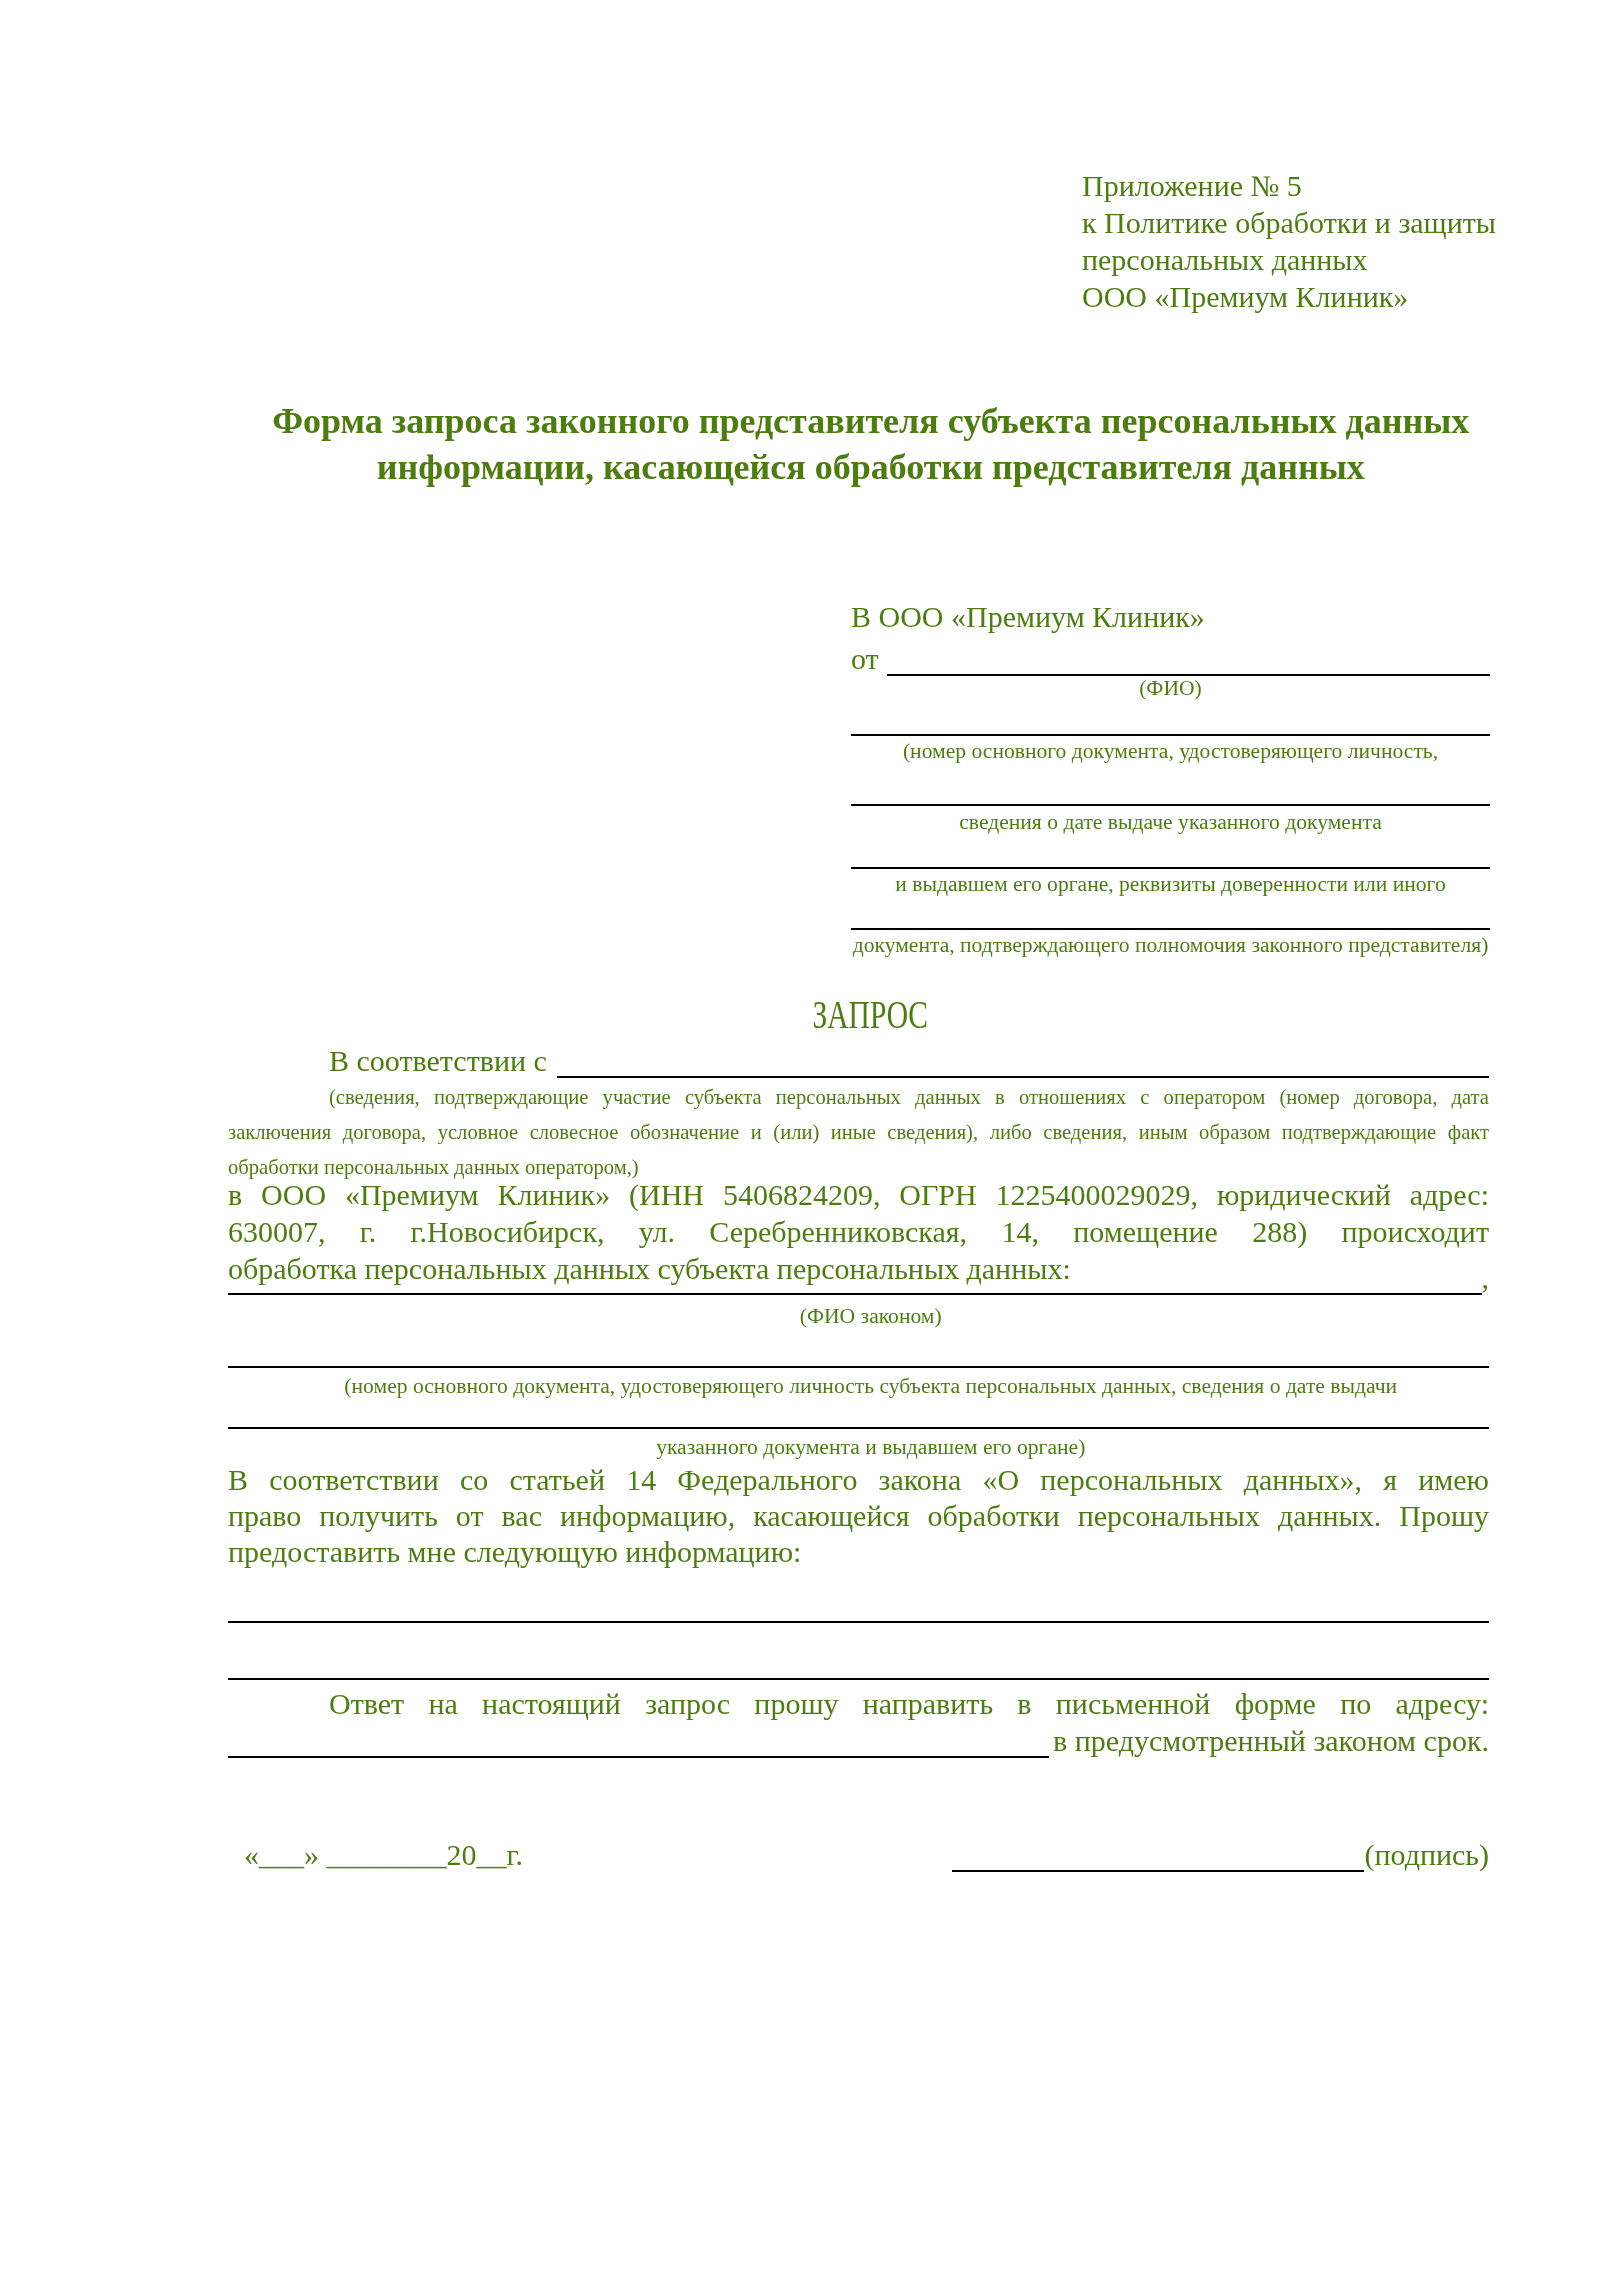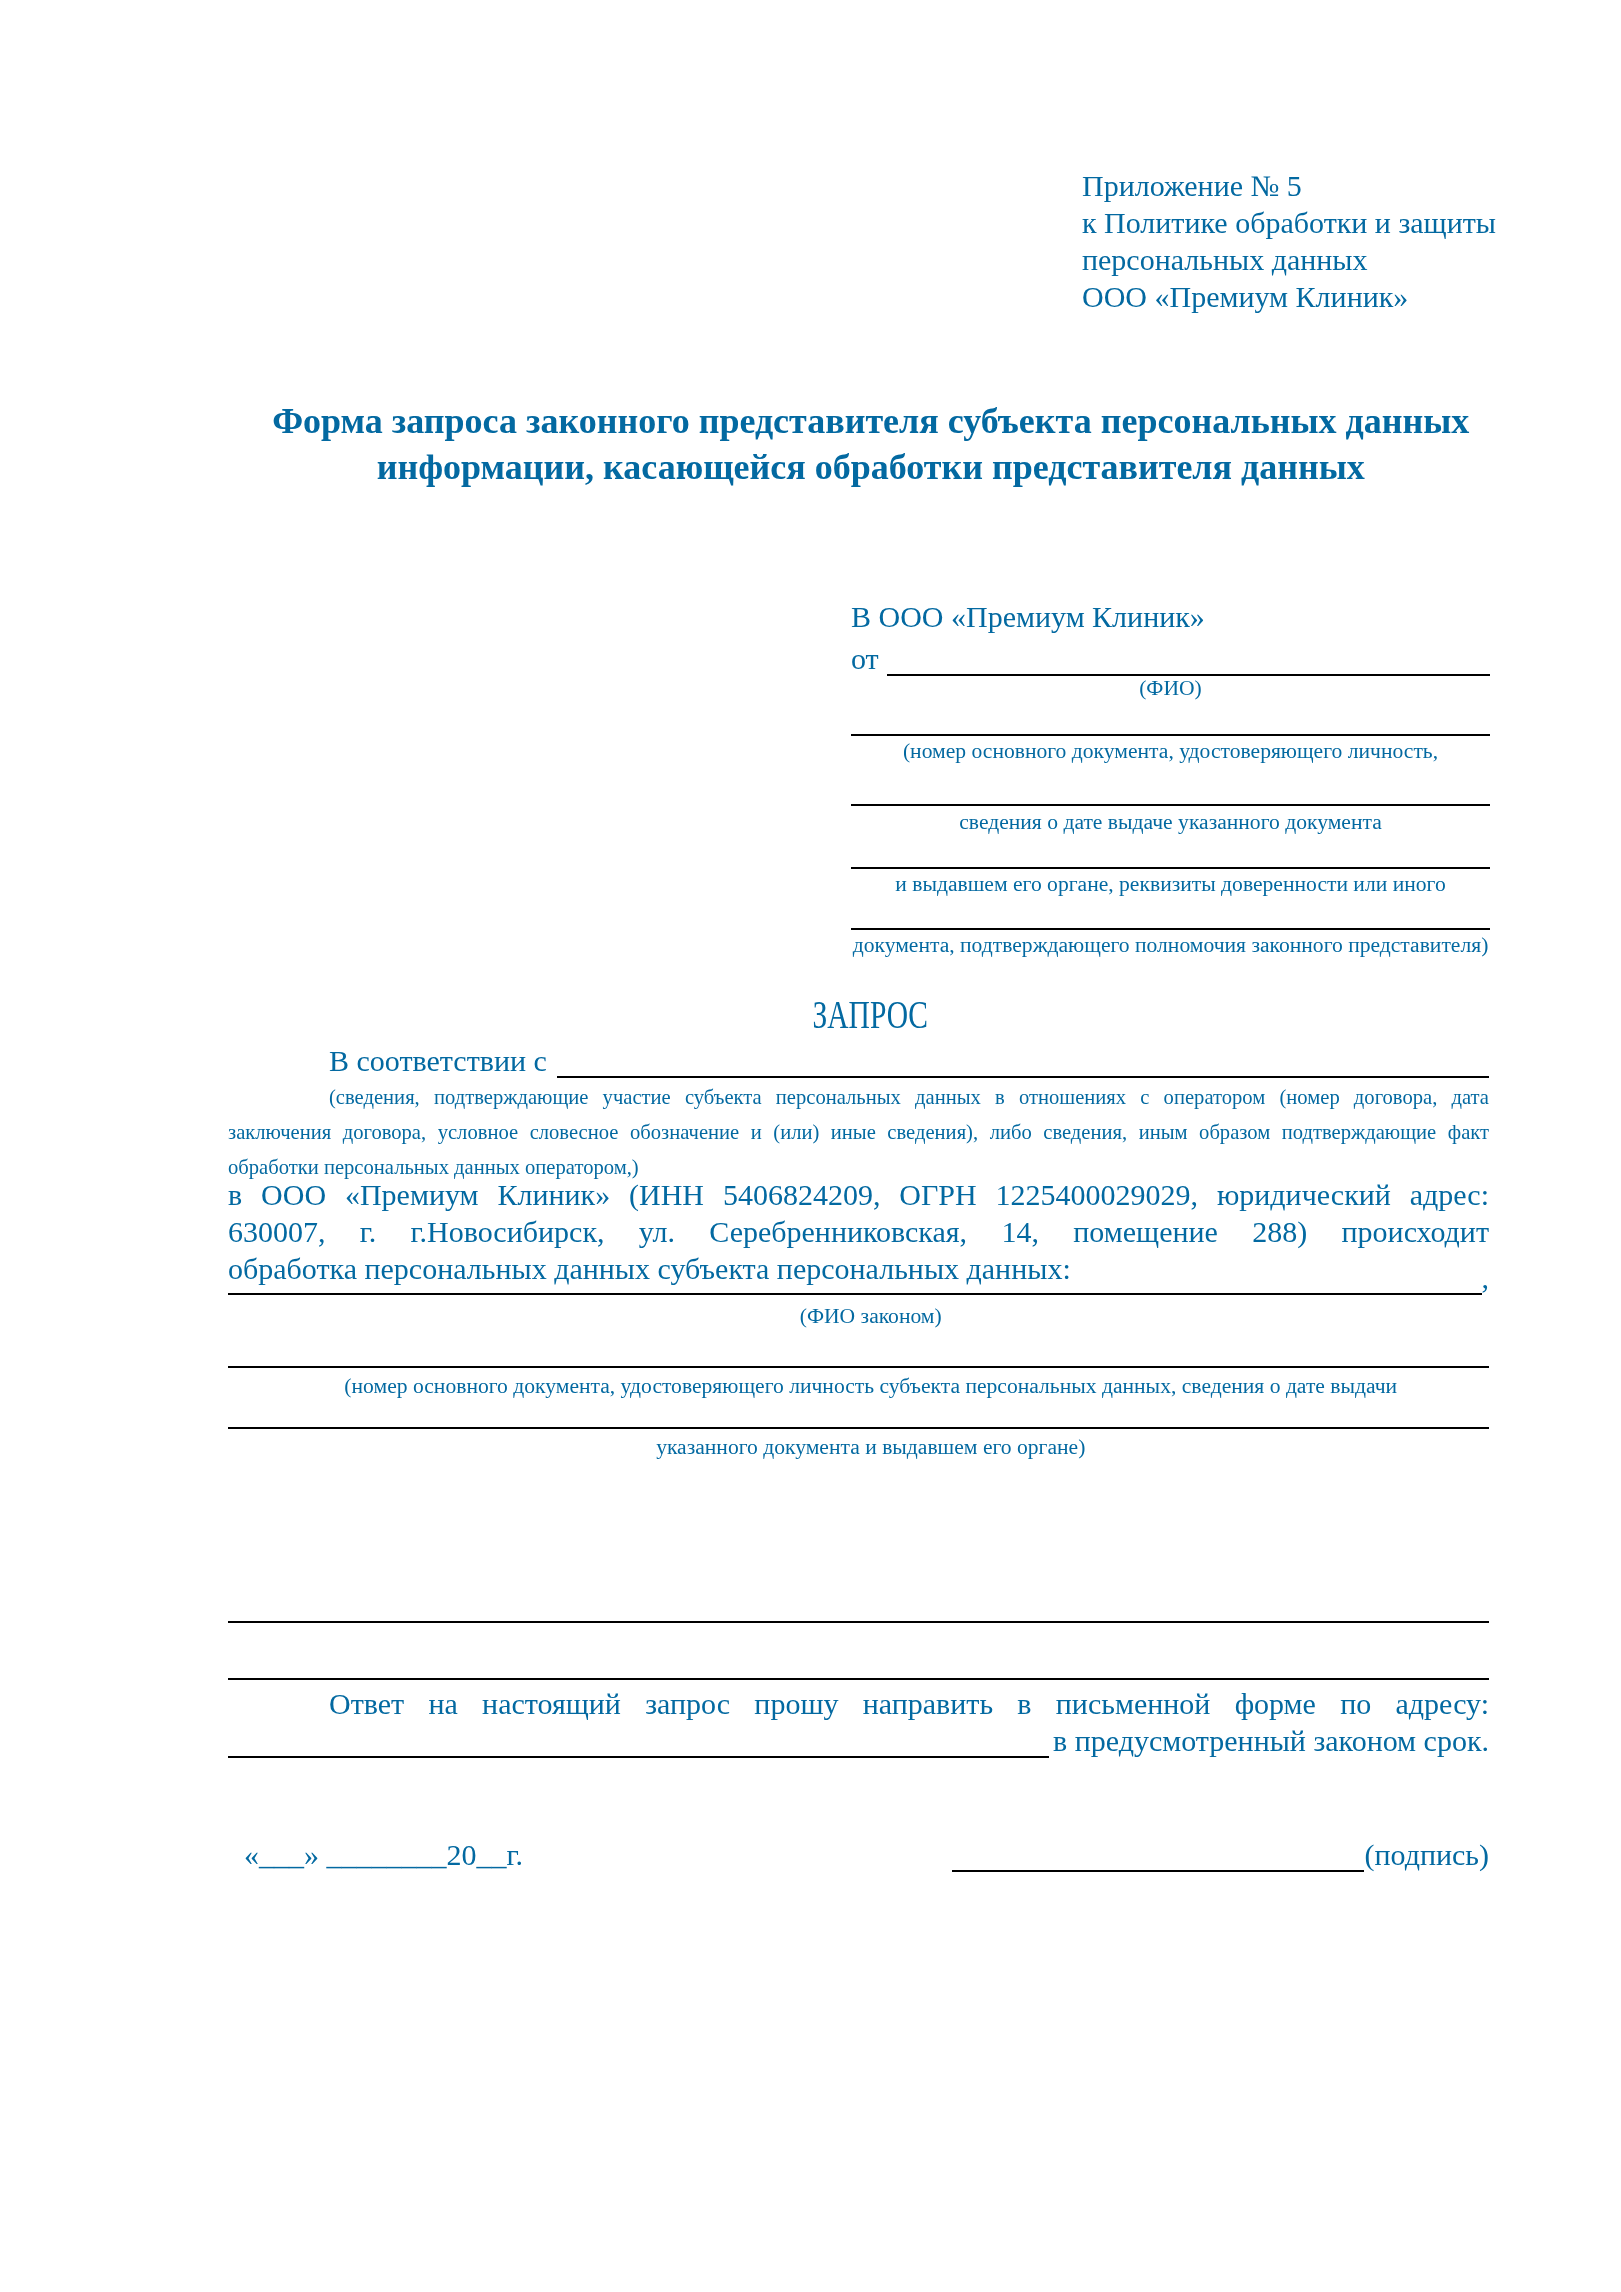--- a/index.html
+++ b/index.html
@@ -1,21 +1,21 @@
 <!DOCTYPE html>
 <html><head>
 <meta charset="utf-8">
 <style>
   html,body{margin:0;padding:0;background:#888;}
   .page{
     position:relative;
     width:1621px;height:2293px;
     margin:0 auto;
     background:#ffffff;
-    color:#0369a1;
+    color:#4d7c0f;
     font-family:"Liberation Serif","DejaVu Serif",serif;
     font-size:30px;
     overflow:hidden;
     text-decoration:underline;
   }
   .abs{position:absolute;}
   
   .header-note{left:1082px;top:167px;line-height:37px;font-size:30px;}
   
   .doc-title{left:228px;top:398px;width:1261px;padding-left:24.5px;box-sizing:border-box;
@@ -143,20 +143,25 @@
     <span class="comma">,</span>
   </div>
   <div class="abs fio-subj-cap cap cap-center">(ФИО законом)</div>
 
   <div class="abs subj-line2 ul"></div>
   <div class="abs subj-cap2 cap cap-center">(номер основного документа, удостоверяющего личность субъекта персональных данных, сведения о дате выдачи</div>
 
   <div class="abs subj-line3 ul"></div>
   <div class="abs subj-cap3 cap cap-center">указанного документа и выдавшем его органе)</div>
 
+  <div class="abs law-para">
+    <div class="jl">В соответствии со статьей 14 Федерального закона «О персональных данных», я имею</div>
+    <div class="jl">право получить от вас информацию, касающейся обработки персональных данных. Прошу</div>
+    <div>предоставить мне следующую информацию:</div>
+  </div>
 
   <div class="abs blank1 ul"></div>
   <div class="abs blank2 ul"></div>
 
   <div class="abs answer1">
     <div class="inner jl">Ответ на настоящий запрос прошу направить в письменной форме по адресу:</div>
   </div>
   <div class="abs answer2">
     <span class="ul"></span>
     <span class="tail">в предусмотренный законом срок.</span>

